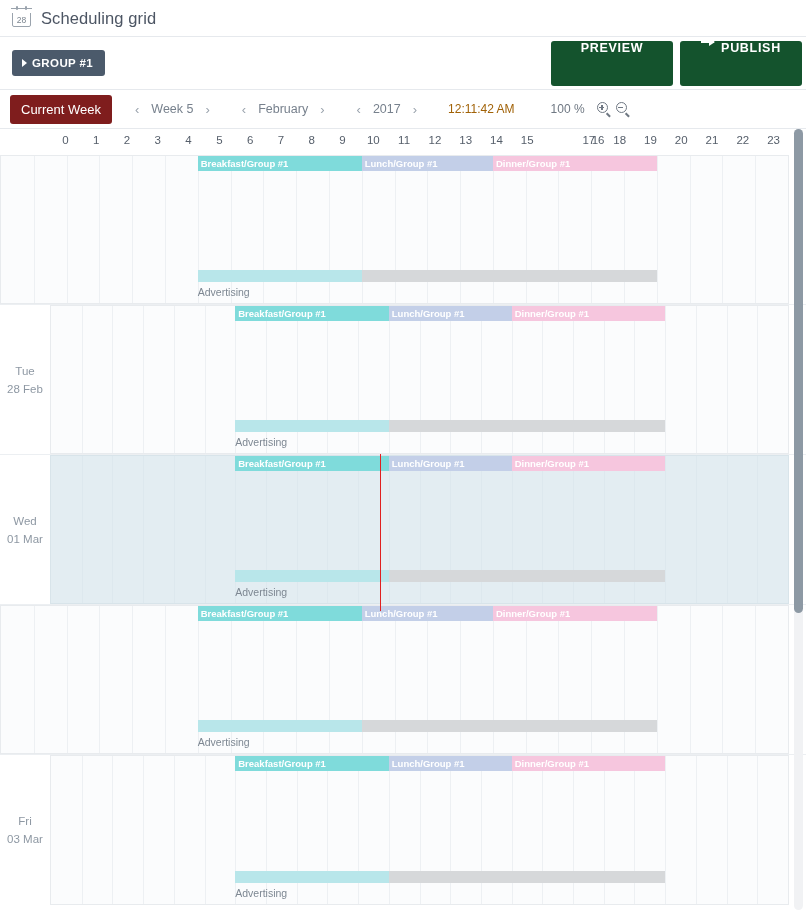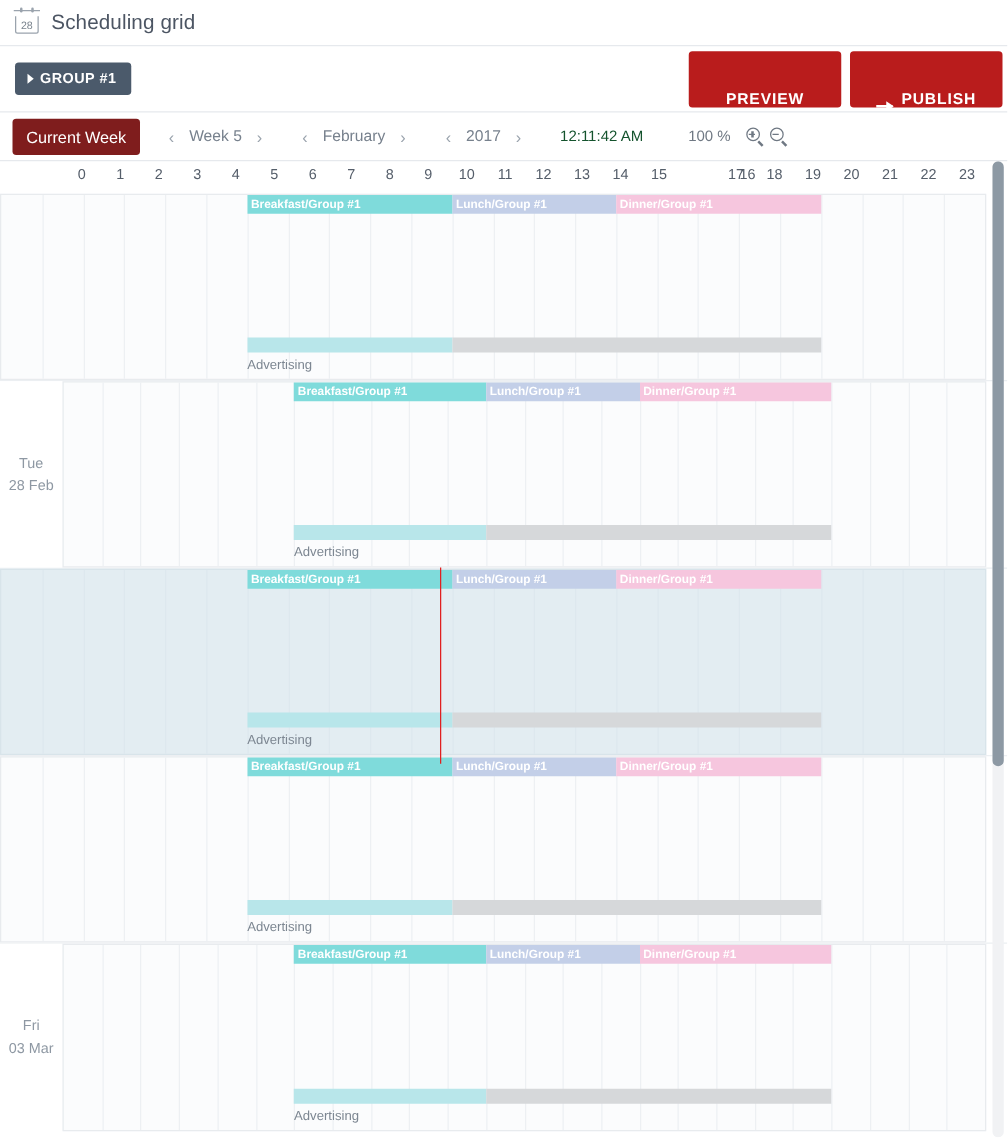--- a/index.html
+++ b/index.html
@@ -66,25 +66,25 @@
     cursor: pointer;
   }
   .caret-right {
     width: 0; height: 0;
     border-left: 5px solid #fff;
     border-top: 4px solid transparent;
     border-bottom: 4px solid transparent;
   }
   .act-right { margin-left: auto; display: flex; gap: 7px; }
   .big-btn {
-    background: #b91c1c; color: #fff;
+    background: #14532d; color: #fff;
     border: none; border-radius: 3px;
     width: 122px; height: 45px;
     font-size: 12.5px; font-weight: bold; letter-spacing: .7px;
-    display: flex; align-items: flex-end; justify-content: center; gap: 7px;
+    display: flex; align-items: flex-start; justify-content: center; gap: 7px;
     cursor: pointer;
   }
   .arrow-right {
     display: inline-block;
     width: 13px; height: 2px; background: #fff;
     position: relative;
   }
   .arrow-right::after {
     content: "";
     position: absolute; right: -1px; top: -3px;
@@ -115,21 +115,21 @@
     margin-right: 30px;
     color: #77818d;
     font-size: 12.5px;
   }
   .nav-chev {
     font-size: 13px; color: #9aa3ad; cursor: pointer;
     line-height: 1;
     padding: 0 1px;
   }
   .nav-label { min-width: 0; white-space: nowrap; }
-  .clock { font-size: 12px; color: #14532d; margin-right: 36px; white-space: nowrap; }
+  .clock { font-size: 12px; color: #a16207; margin-right: 36px; white-space: nowrap; }
   .zoomwrap { display: flex; align-items: center; gap: 5px; }
   .zoompct { font-size: 12px; color: #6f7883; margin-right: 7px; }
   .mag { width: 14px; height: 14px; position: relative; cursor: pointer; display:inline-block; }
   .mag .lens {
     position: absolute; top: 0; left: 0;
     width: 11px; height: 11px; border: 1.4px solid #6f7883; border-radius: 50%;
   }
   .mag .handle {
     position: absolute; right: 0px; bottom: 0px;
     width: 5px; height: 1.6px; background: #6f7883;
@@ -398,20 +398,24 @@
             <div class="ev" style="left: 62.5%; width: 20.8333%; background: rgb(246, 198, 222);">Dinner/Group #1</div>
           </div>
           <div class="adrow" style="bottom: 21px;">
             <div class="ad" style="left: 25%; width: 20.8333%; background: rgb(184, 230, 234);"></div>
             <div class="ad" style="left: 45.8333%; width: 37.5%; background: rgb(214, 216, 218);"></div>
           </div>
           <div class="adlabel" style="left: 25%; bottom: 5px;">Advertising</div>
         </div>
       </div>
       <div class="dayrow today">
+        <div class="daylabel">
+          <span>Wed</span>
+          <span>01 Mar</span>
+        </div>
         <div class="daybody">
           <div class="gridlines">
             <i style="left: 4.16667%;"></i>
             <i style="left: 8.33333%;"></i>
             <i style="left: 12.5%;"></i>
             <i style="left: 16.6667%;"></i>
             <i style="left: 20.8333%;"></i>
             <i style="left: 25%;"></i>
             <i style="left: 29.1667%;"></i>
             <i style="left: 33.3333%;"></i>

